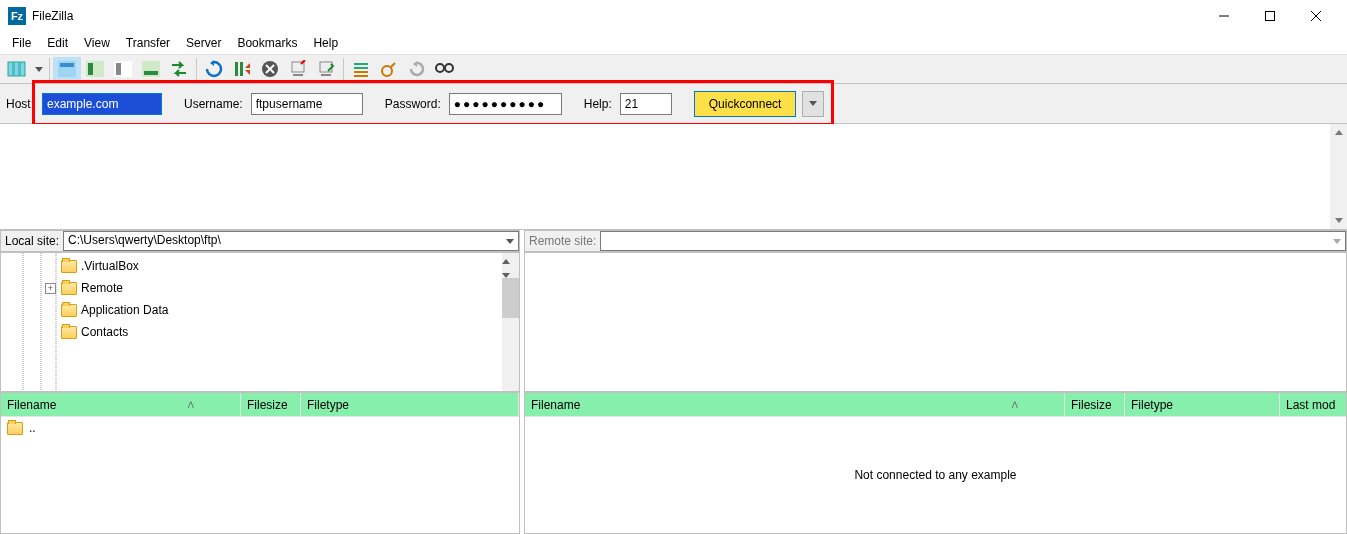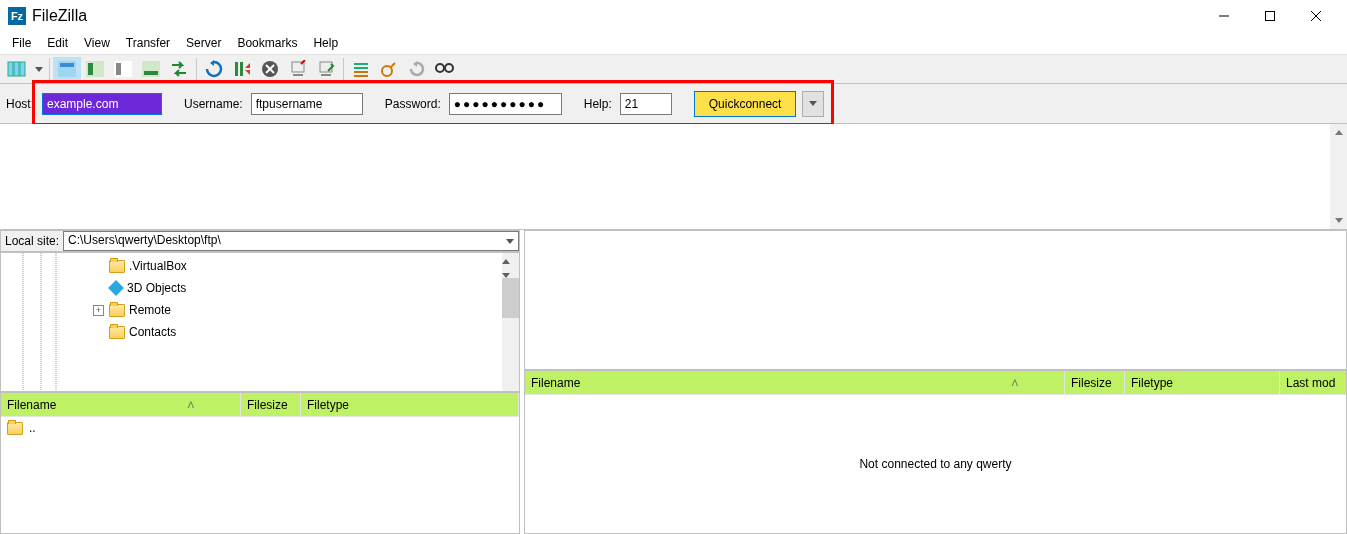--- a/index.html
+++ b/index.html
@@ -1,21 +1,21 @@
 <!DOCTYPE html>
 <html><head>
 <meta charset="utf-8">
 <style>
 * { box-sizing: border-box; margin: 0; padding: 0; font-family: "Segoe UI", Tahoma, sans-serif; font-size: 12px; }
 body { background: #fff; width: 1347px; height: 534px; overflow: hidden; display: flex; flex-direction: column; }
 
 
 .titlebar { display: flex; align-items: center; height: 32px; padding: 0 8px; }
 .titlebar .app-icon { width: 18px; height: 18px; background: #0369a1; display: flex; align-items: center; justify-content: center; color: #fff; font-weight: bold; font-size: 11px; margin-right: 6px; }
-.titlebar .title { font-size: 16px; }
+.titlebar .title { font-size: 12px; }
 .titlebar .spacer { flex: 1; }
 .winbtn { width: 46px; height: 32px; display: flex; align-items: center; justify-content: center; }
 .winbtn svg { width: 10px; height: 10px; }
 
 
 .menubar { display: flex; height: 22px; align-items: center; padding: 0 4px; }
 .menubar .menuitem { padding: 2px 8px; font-size: 12px; }
 
 
 .toolbar { display: flex; align-items: center; height: 30px; background: #f0f0f0; border-top: 1px solid #e0e0e0; border-bottom: 1px solid #c0c0c0; padding: 0 4px; gap: 0; }
@@ -45,31 +45,31 @@
 .maingrid { flex: 1; display: grid; grid-template-columns: 520px 1fr; gap: 4px; min-height: 0; }
 .pane { display: flex; flex-direction: column; min-height: 0; }
 .sitebar { display: flex; align-items: center; height: 22px; background: #f0f0f0; border: 1px solid #c0c0c0; }
 .sitebar label { padding: 0 4px; font-size: 12px; }
 .sitebar .siteval { flex: 1; height: 20px; border: 1px solid #7a7a7a; background: #fff; padding: 1px 4px; font-size: 12px; position: relative; }
 .sitebar .siteval.disabled { background: #fff; color: #777; }
 .sitebar .siteval .dropbtn { position: absolute; right: 0; top: 0; bottom: 0; width: 17px; display: flex; align-items: center; justify-content: center; }
 
 .tree { flex: 0 0 140px; border: 1px solid #c0c0c0; overflow: hidden; position: relative; background: #fff; }
 .tree-inner { padding: 2px 0 2px 60px; }
-.tree-item { display: flex; align-items: center; height: 22px; gap: 4px; position: relative; font-size: 12px; margin-left: 48px; }
+.tree-item { display: flex; align-items: center; height: 22px; gap: 4px; position: relative; font-size: 12px; }
 .tree-item .expander { position: absolute; left: -16px; width: 11px; height: 11px; border: 1px solid #888; display: flex; align-items: center; justify-content: center; font-size: 9px; color: #555; background:#fff; }
 .tree-lines { position: absolute; left: 0; top: 0; bottom: 0; width: 60px; pointer-events: none; }
 .folder-icon { width: 16px; height: 13px; background: linear-gradient(#ffe9a8, #fccf5b); border: 1px solid #d4a017; border-radius: 1px; position: relative; }
 .folder-icon::before { content: ''; position: absolute; top: -3px; left: 0; width: 6px; height: 3px; background: #fccf5b; border: 1px solid #d4a017; border-bottom: none; }
 .cube-icon { width:14px; height:14px; background:#2aa8e0; transform:rotate(45deg) scale(0.8); }
 .tree .scrollbar { position: absolute; right: 0; top: 0; bottom: 0; width: 17px; background: #f0f0f0; }
 .tree .thumb { position: absolute; right: 0; top: 25px; width: 17px; height: 40px; background: #cdcdcd; }
 
 .filelist { flex: 1; border: 1px solid #c0c0c0; background: #fff; display: flex; flex-direction: column; min-height: 95px; }
-.colheaders { display: flex; height: 24px; background: #bef264; border-bottom: 1px solid #e4e4e4; }
+.colheaders { display: flex; height: 24px; background: #86efac; border-bottom: 1px solid #e4e4e4; }
 .colh { padding: 3px 6px; border-right: 1px solid #e4e4e4; font-size: 12px; display: flex; align-items: center; }
 .sortarrow { margin-left: auto; margin-right: 40px; font-size: 9px; color: #666; }
 .filerow { display: flex; align-items: center; height: 22px; padding-left: 6px; gap: 6px; font-size: 12px; }
 .empty-msg { flex: 1; display: flex; align-items: center; justify-content: center; color: #000; font-size: 12px; }
 </style>
 </head>
 <body>
 
 <div class="titlebar">
   <div class="app-icon">Fz</div>
@@ -209,21 +209,21 @@
         <circle cx="6" cy="7" r="4" fill="none" stroke="#333" stroke-width="2"></circle>
         <circle cx="15" cy="7" r="4" fill="none" stroke="#333" stroke-width="2"></circle>
         <line x1="10" y1="7" x2="11" y2="7" stroke="#333" stroke-width="2"></line>
       </svg>
     </div>
 </div>
 
 <div class="qcbar-wrap">
   <div class="qcbar">
     <label>Host:</label>
-    <input type="text" class="host-input" style="background: #6d28d9; color: rgb(255, 255, 255);" value="example.com">
+    <input type="text" class="host-input" style="background: #1d4ed8; color: rgb(255, 255, 255);" value="example.com">
     <span style="width:10px"></span>
     <label>Username:</label>
     <input type="text" class="user-input" value="ftpusername" style="">
     <span style="width:10px"></span>
     <label>Password:</label>
     <input type="text" class="pass-input" value="●●●●●●●●●●" style="">
     <span style="width:10px"></span>
     <label>Help:</label>
     <input type="text" class="port-input" value="21" style="">
     <span style="width:10px"></span>
@@ -271,27 +271,27 @@
         <line x1="22" y1="0" x2="22" y2="140" stroke="#999" stroke-dasharray="1,1"></line>
         <line x1="40" y1="0" x2="40" y2="140" stroke="#999" stroke-dasharray="1,1"></line>
         <line x1="55" y1="0" x2="55" y2="140" stroke="#999" stroke-dasharray="1,1"></line>
       </svg>
       <div class="tree-inner" id="tree-inner">
           <div class="tree-item">
             <div class="folder-icon"></div>
             <span>.VirtualBox</span>
           </div>
           <div class="tree-item">
-            <div class="cube-icon"></div>
-            <span>3D Objects</span>
-          </div>
-          <div class="tree-item">
             <div class="expander">+</div>
             <div class="folder-icon"></div>
             <span>Remote</span>
+          </div>
+          <div class="tree-item">
+            <div class="folder-icon"></div>
+            <span>Application Data</span>
           </div>
           <div class="tree-item">
             <div class="folder-icon"></div>
             <span>Contacts</span>
           </div>
         </div>
       <div class="scrollbar">
         <div class="scrollbtn" style="top:0"><svg width="8" height="5">
               <polygon points="4,0 8,5 0,5" fill="#606060"></polygon>
             </svg></div>
@@ -311,27 +311,38 @@
         <div class="colh" style="flex:1">Filetype</div>
       </div>
       <div class="filerow">
         <div class="folder-icon"></div>
         <span>..</span>
       </div>
     </div>
   </div>
 
   <div class="pane">
+    <div class="sitebar">
+      <label style="color:#777">Remote site:</label>
+      <div class="siteval disabled">
+        <span></span>
+        <div class="dropbtn">
+            <svg width="8" height="5">
+              <polygon points="0,0 8,0 4,5" fill="#aaa"></polygon>
+            </svg>
+          </div>
+      </div>
+    </div>
     <div class="tree"></div>
     <div class="filelist">
       <div class="colheaders">
         <div class="colh" style="width:540px">
             <span>Filename</span>
             <span class="sortarrow">ᐱ</span>
           </div>
         <div class="colh" style="width:60px">Filesize</div>
         <div class="colh" style="width:155px">Filetype</div>
         <div class="colh" style="flex:1;border-right:none">Last mod</div>
       </div>
-      <div class="empty-msg">Not connected to any qwerty</div>
+      <div class="empty-msg">Not connected to any example</div>
     </div>
   </div>
 </div>
 
 </body></html>

